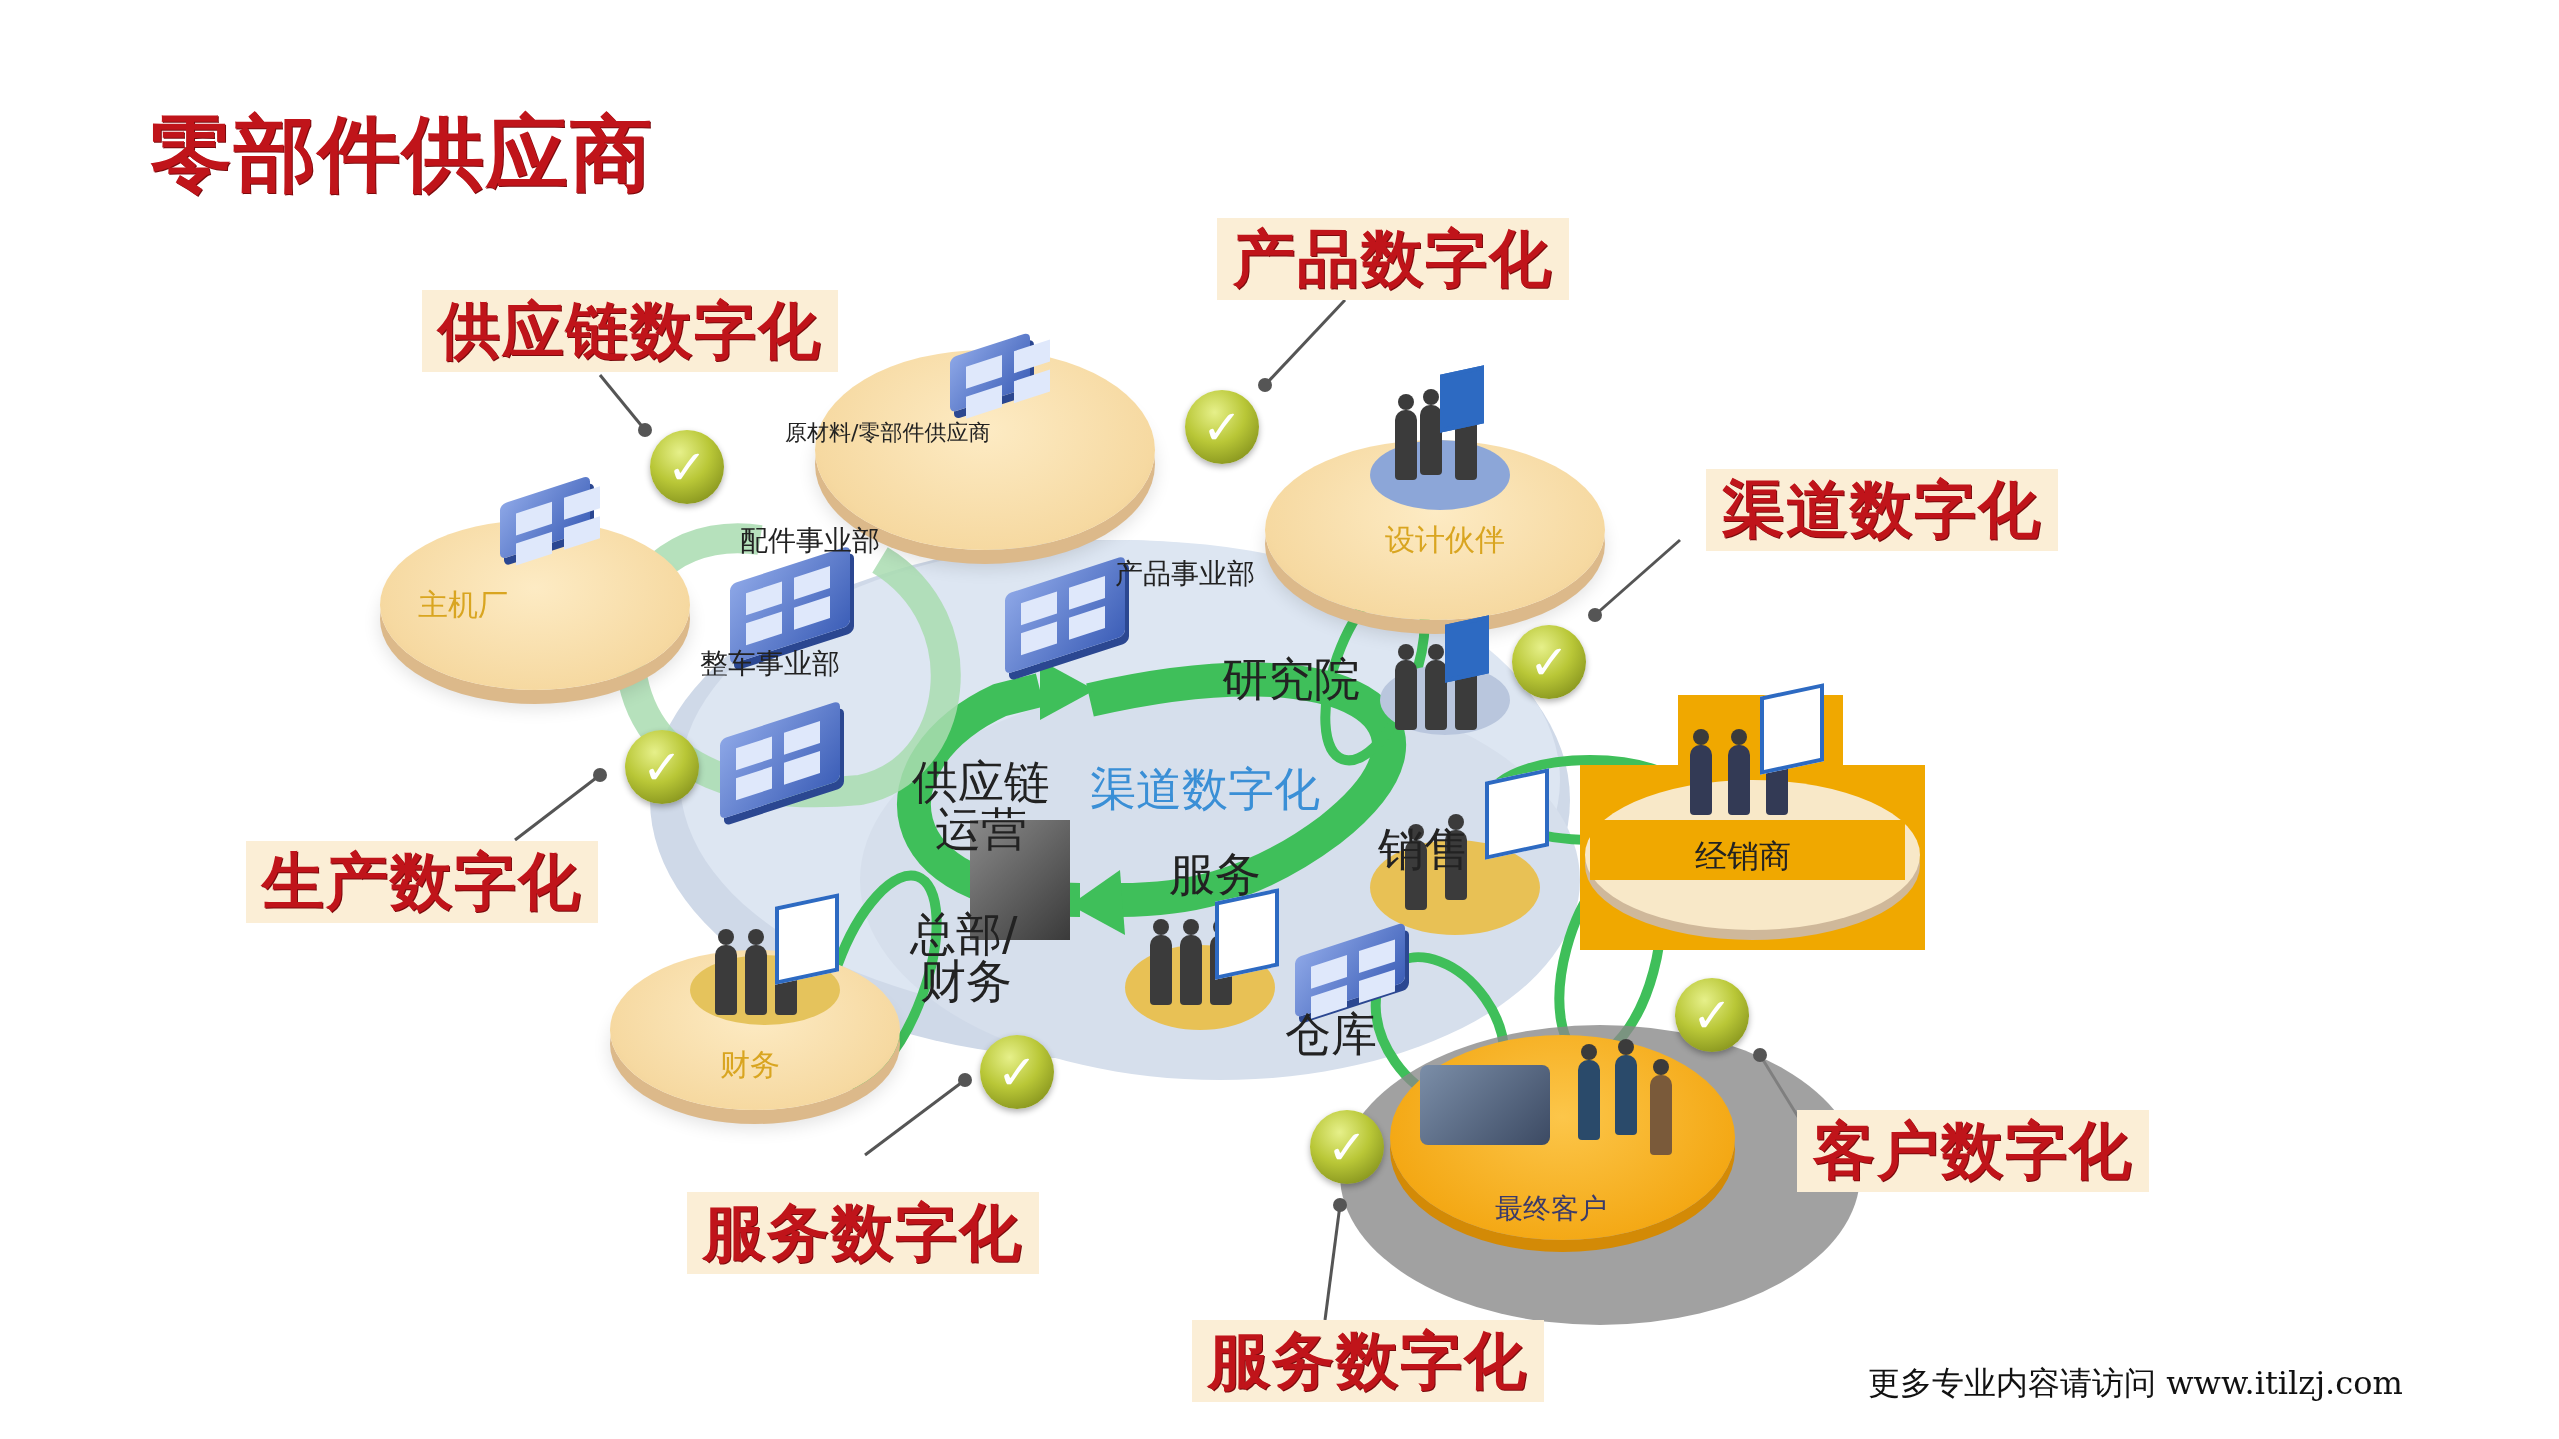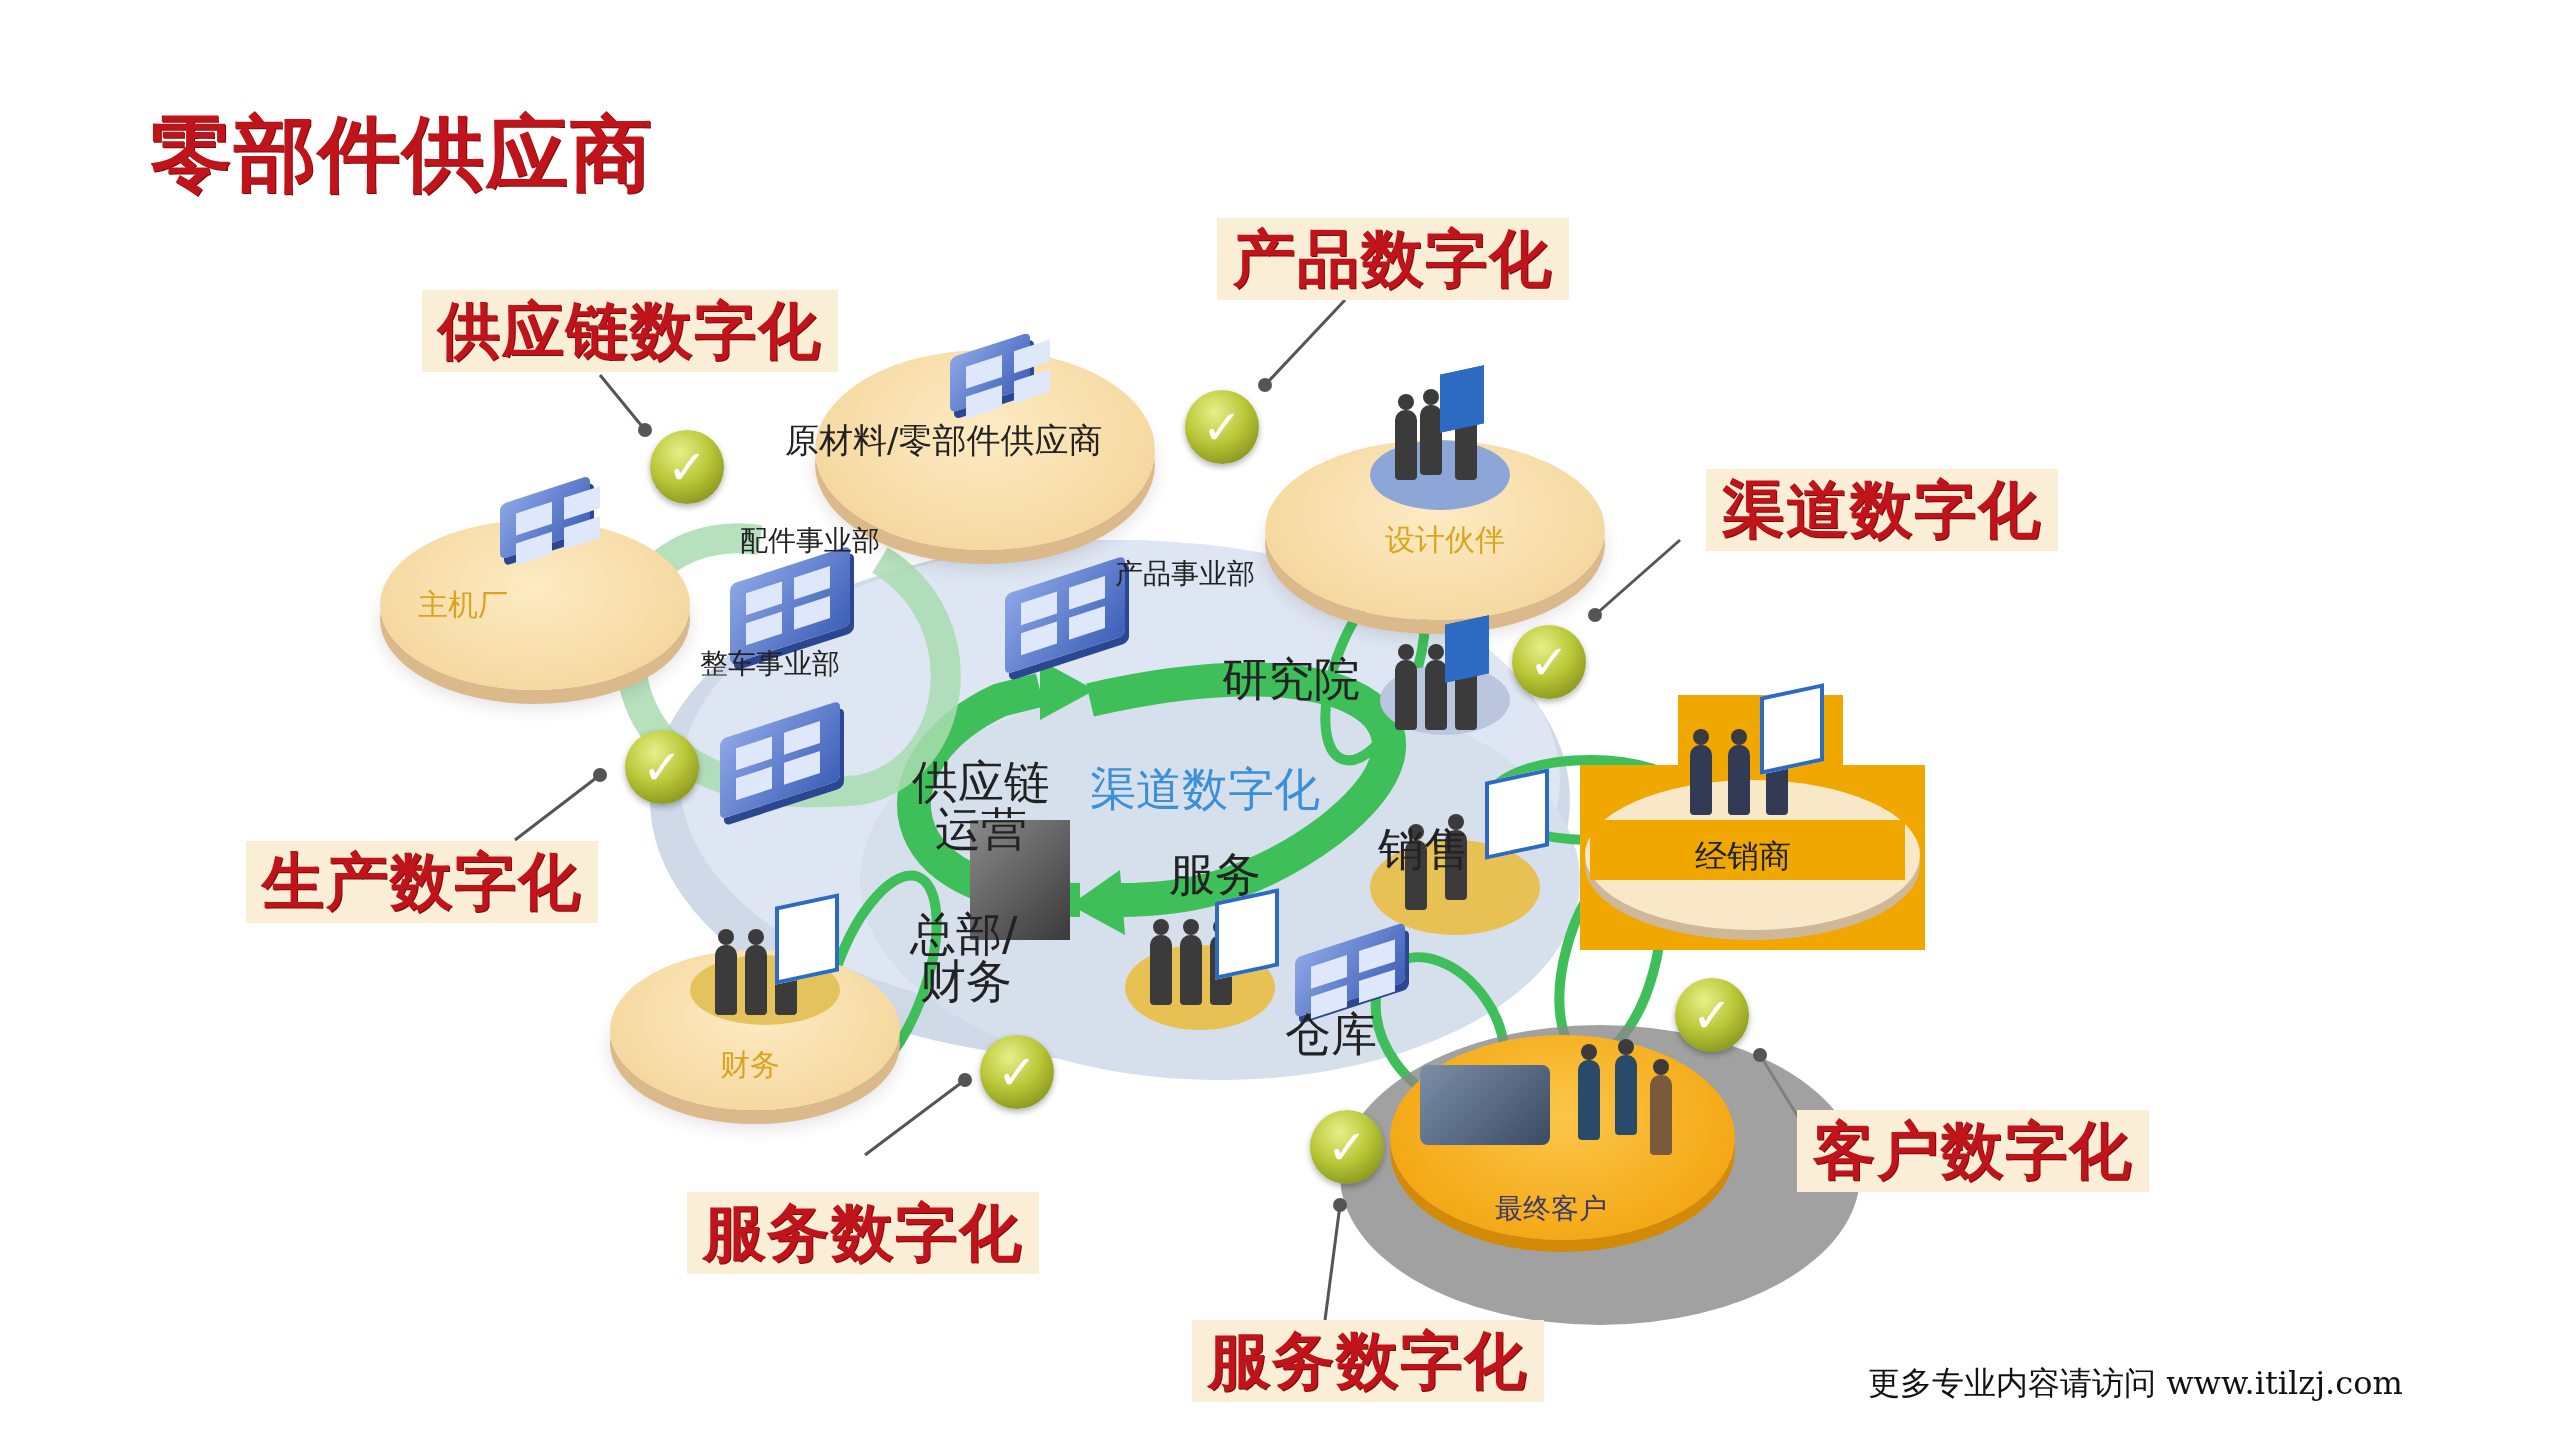--- a/index.html
+++ b/index.html
@@ -51,21 +51,21 @@
   <line x1="1325" y1="1320" x2="1340" y2="1205" stroke="#555" stroke-width="3"></line>
   <line x1="1800" y1="1120" x2="1760" y2="1055" stroke="#555" stroke-width="3"></line>
 
   <ellipse cx="1600" cy="1175" rx="260" ry="150" fill="#8a8a8a" opacity="0.8"></ellipse>
 </svg>
 
 <div class="abs title">零部件供应商</div>
 
 <div class="disk tan" style="left:815px;top:350px;width:340px;height:200px;"></div>
 <div class="building" style="left:950px;top:345px;width:80px;height:55px;"></div>
-<div class="node-label" style="left:785px;top:418px;font-size:34px;">原材料/零部件供应商</div>
+<div class="node-label" style="left:785px;top:418px;font-size:22px;">原材料/零部件供应商</div>
 
 <div class="disk tan" style="left:380px;top:520px;width:310px;height:170px;"></div>
 <div class="building" style="left:500px;top:490px;width:90px;height:55px;"></div>
 <div class="disk-label" style="left:418px;top:585px;">主机厂</div>
 
 <div class="disk tan" style="left:1265px;top:440px;width:340px;height:180px;"></div>
 <div class="disk" style="left:1370px;top:440px;width:140px;height:70px;background:#8ca6d8;"></div>
 <div class="person" style="left:1395px;top:410px;"></div>
 <div class="person" style="left:1420px;top:405px;"></div>
 <div class="person" style="left:1455px;top:410px;"></div>

